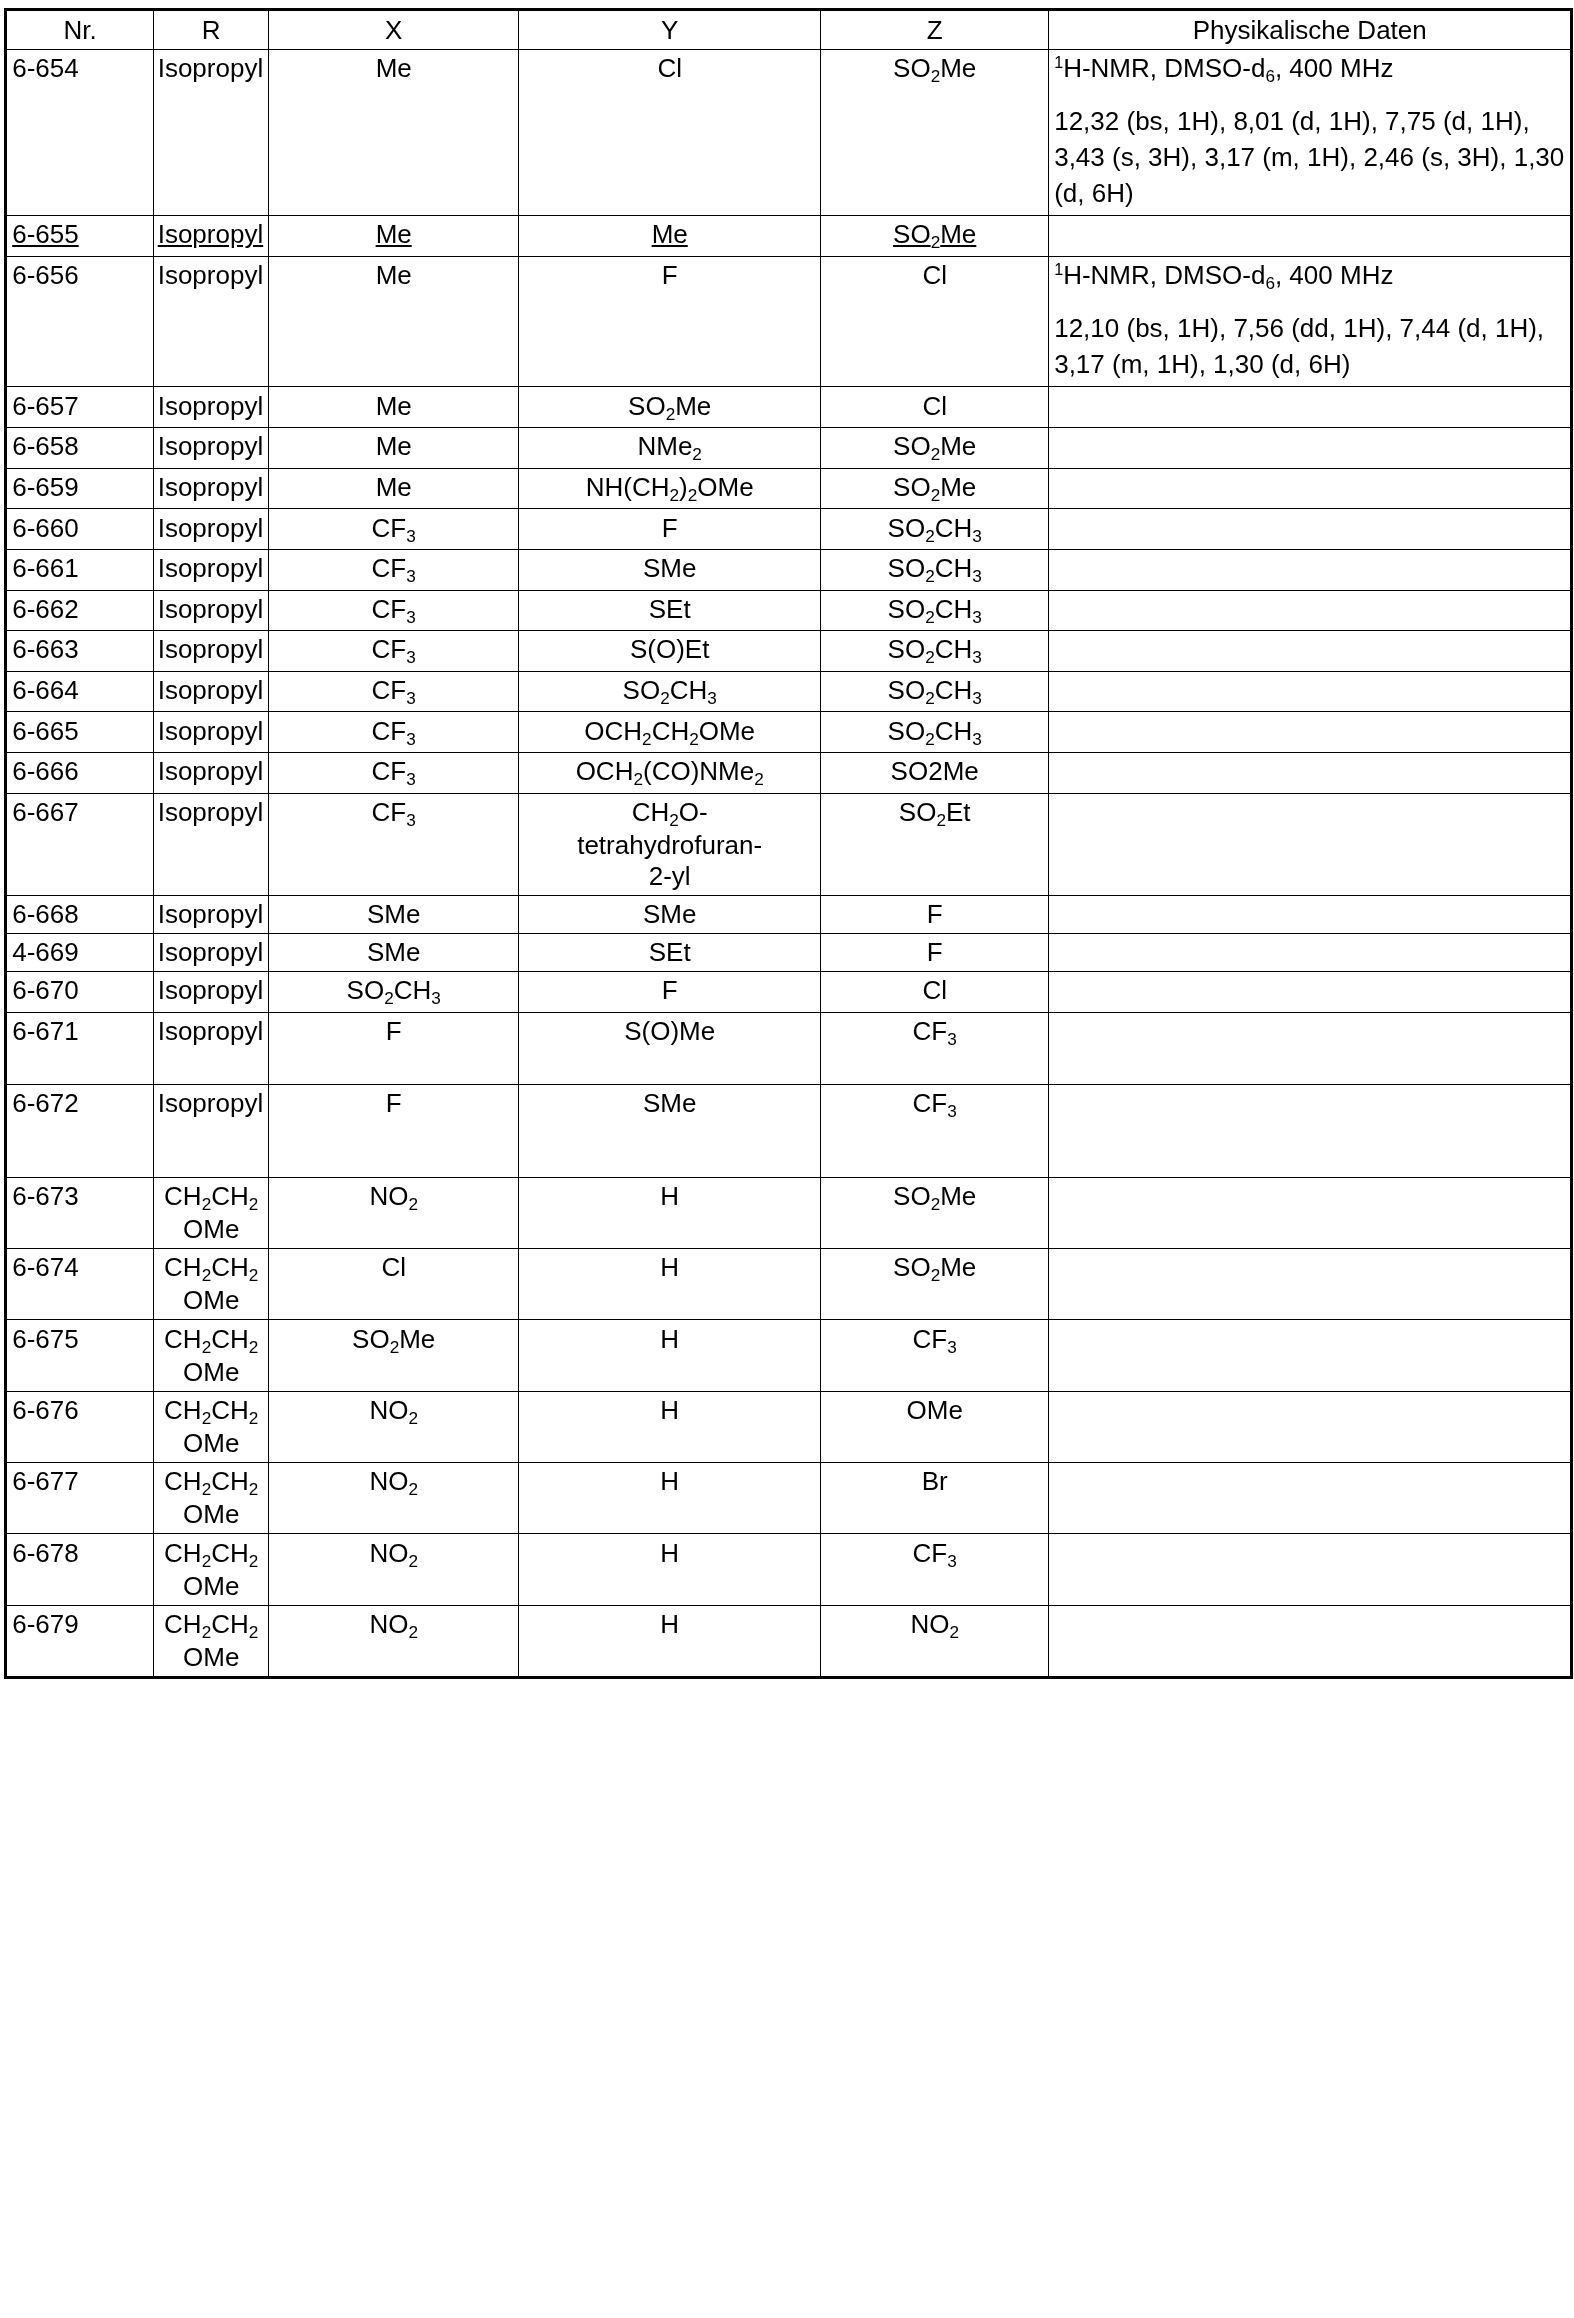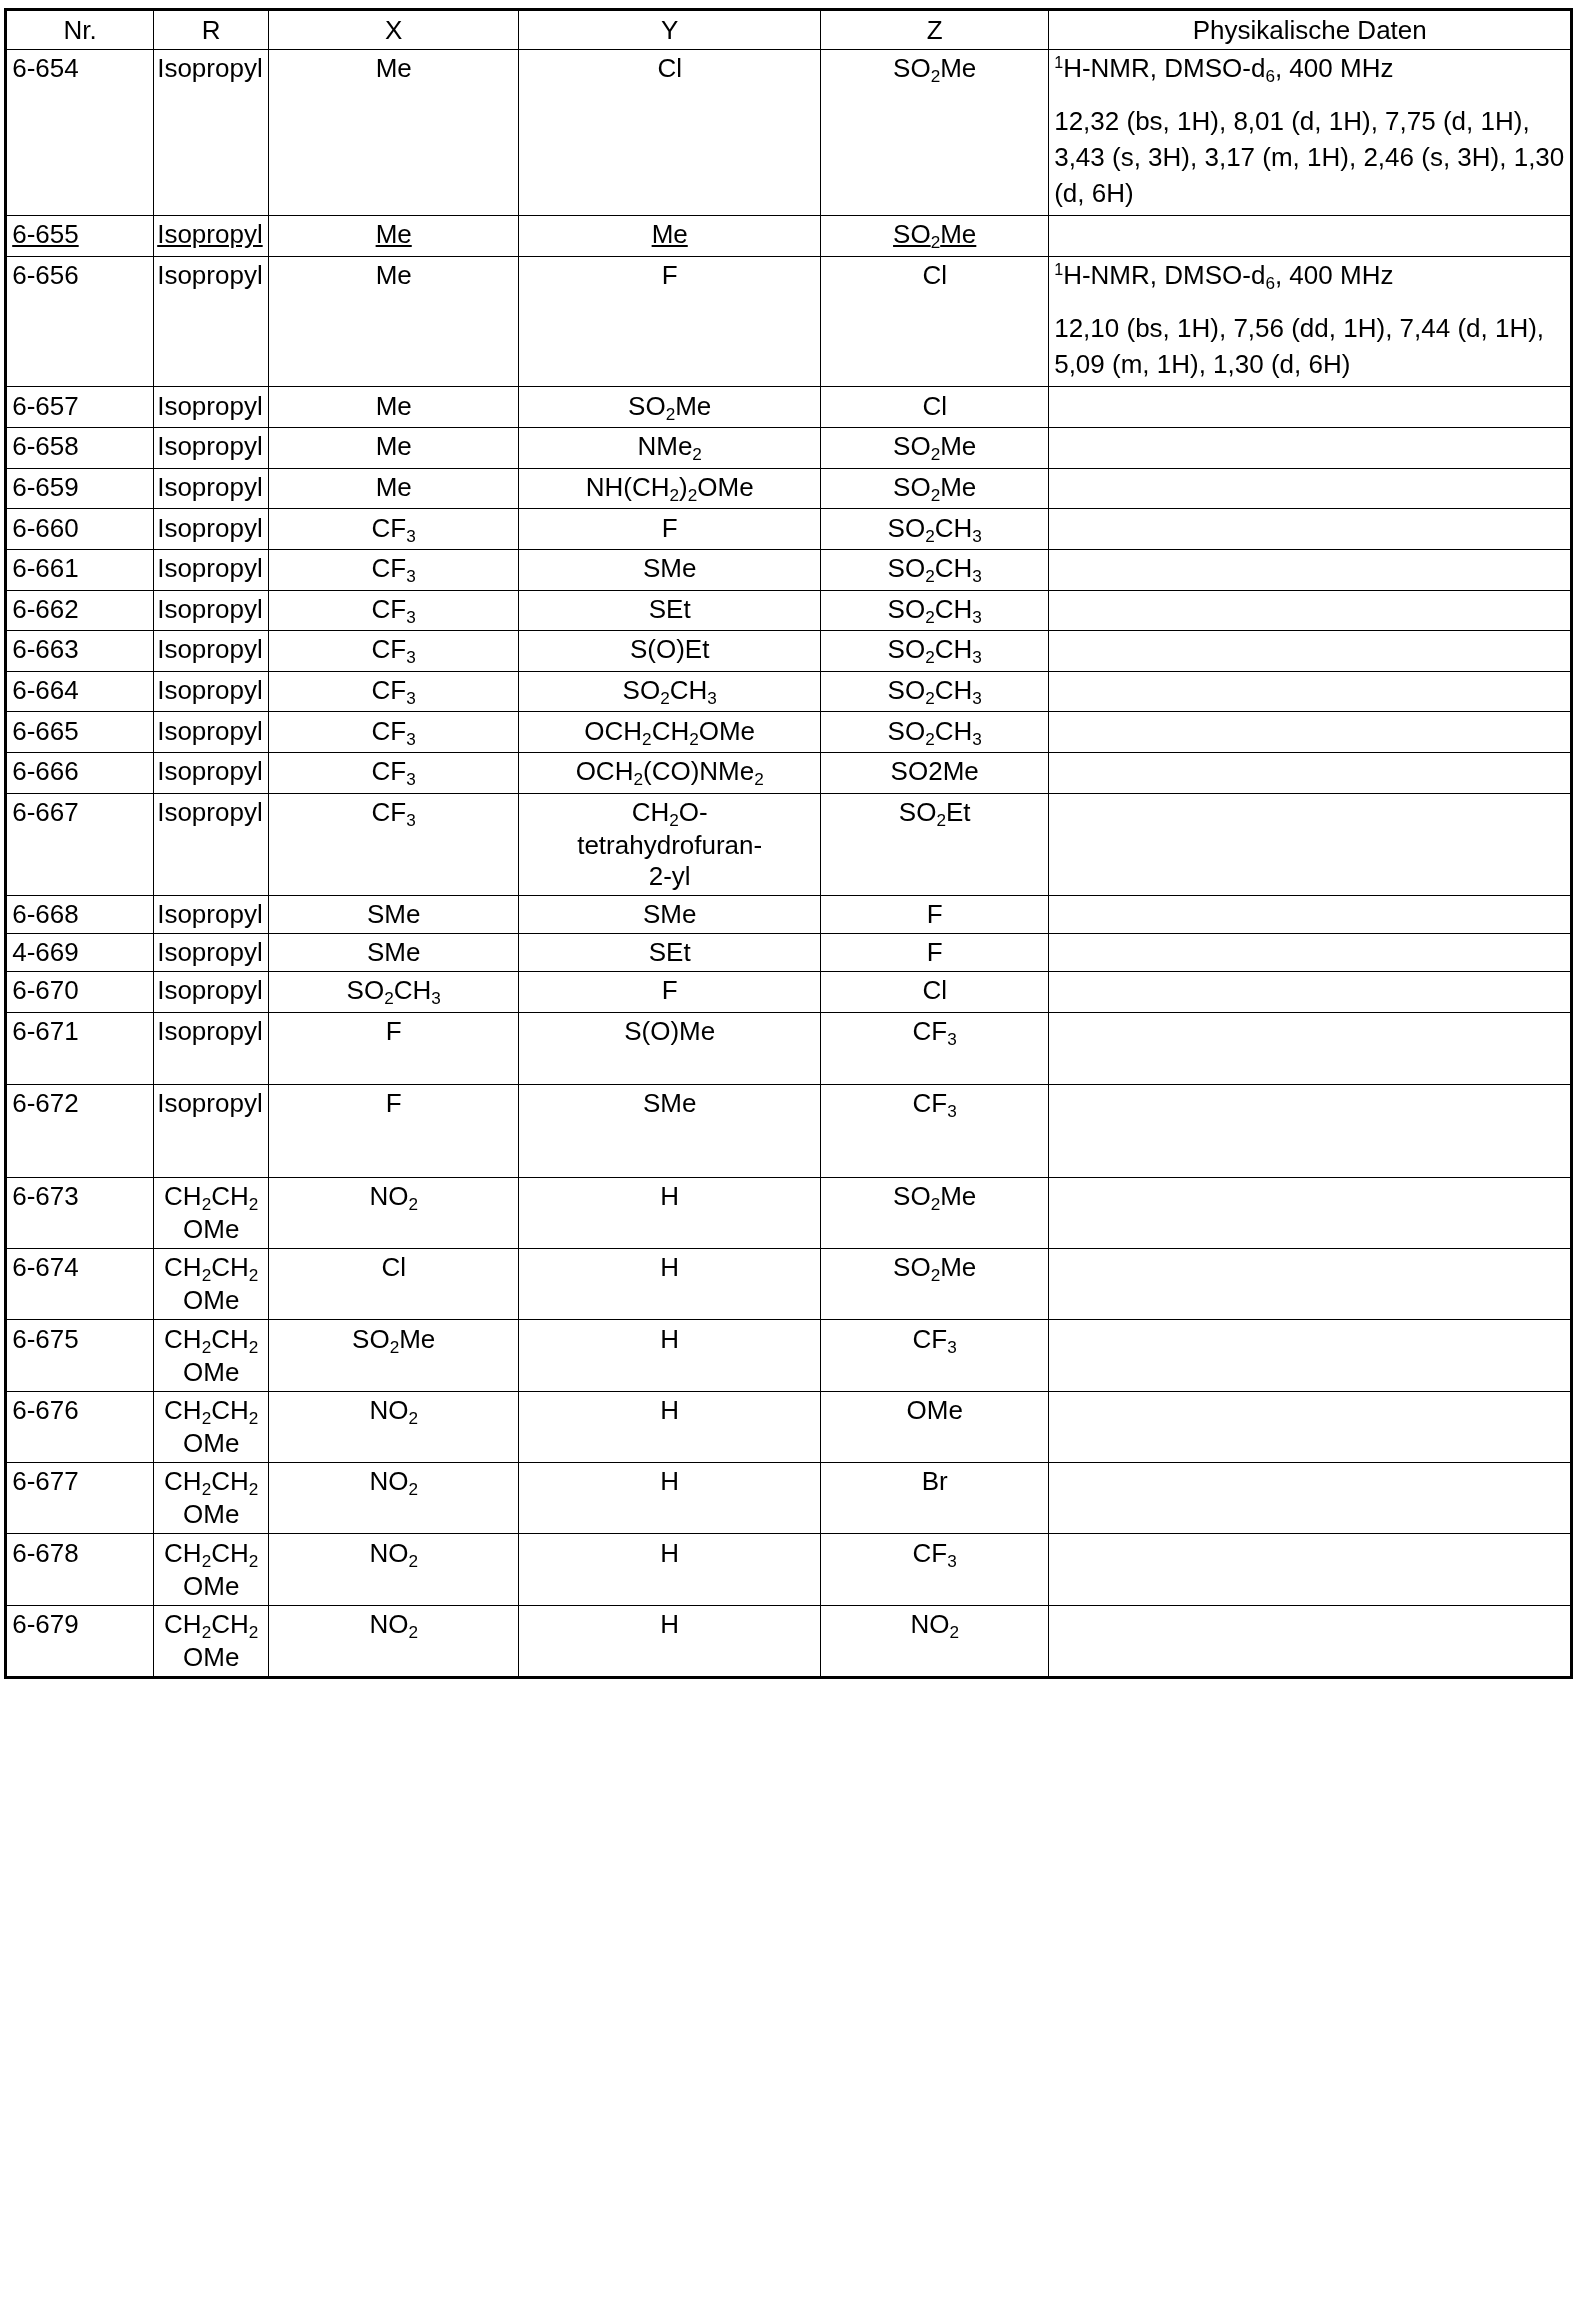--- a/index.html
+++ b/index.html
@@ -51,21 +51,21 @@
   .hdr-cell { text-align: center; }
 
   td.col-nr   { text-align: left;   padding-left: 8.3px; }
   td.col-r    { text-align: center; padding-left: 3.3px; padding-right: 3.3px; }
   td.col-x    { text-align: center; }
   td.col-y    { text-align: center; }
   td.col-z    { text-align: center; }
   td.col-phys { text-align: left; padding-left: 8.3px; padding-right: 8.3px; }
 
   
-  td.col-r.r-single { text-align: center; padding-left: 2.5px; }
+  td.col-r.r-single { text-align: right; padding-left: 2.5px; }
   td.col-r.r-multi  { text-align: center; }
 
   sub { font-size: 0.66em; vertical-align: -0.28em; }
   sup { font-size: 0.62em; vertical-align: 0.55em; }
 
   .nmr-head { margin: 0 0 0 0; }
   .nmr-body { margin: 18.3px 0 0 0; line-height: 1.38; }
 </style>
 </head>
 <body>
@@ -111,21 +111,21 @@
           <td class="col-phys"></td>
         </tr>
         <tr style="height: 113px;">
           <td class="col-nr">6-656</td>
           <td class="col-r r-single">Isopropyl</td>
           <td class="col-x">Me</td>
           <td class="col-y">F</td>
           <td class="col-z">Cl</td>
           <td class="col-phys">
             <div class="nmr-head"><sup>1</sup>H-NMR, DMSO-d<sub>6</sub>, 400 MHz</div>
-            <div class="nmr-body">12,10 (bs, 1H), 7,56 (dd, 1H), 7,44 (d, 1H),  5,09 (m, 1H), 1,30 (d, 6H)</div>
+            <div class="nmr-body">12,10 (bs, 1H), 7,56 (dd, 1H), 7,44 (d, 1H),  3,17 (m, 1H), 1,30 (d, 6H)</div>
           </td>
         </tr>
         <tr style="height: 33px;">
           <td class="col-nr">6-657</td>
           <td class="col-r r-single">Isopropyl</td>
           <td class="col-x">Me</td>
           <td class="col-y">SO<sub>2</sub>Me</td>
           <td class="col-z">Cl</td>
           <td class="col-phys"></td>
         </tr>

